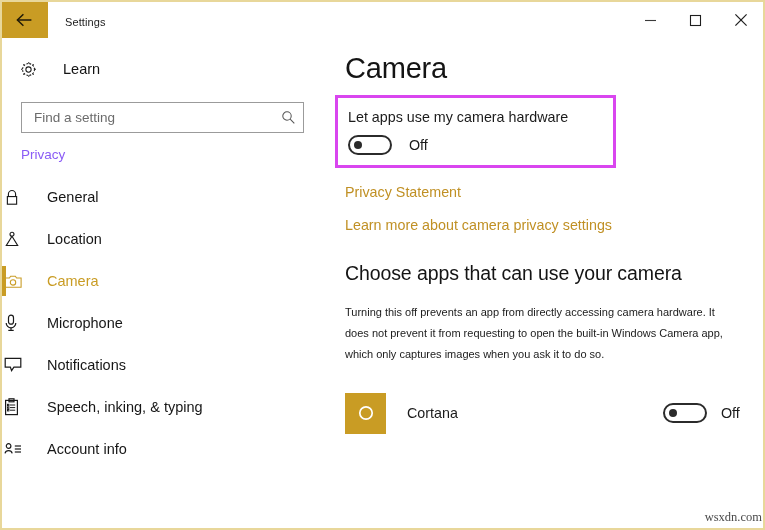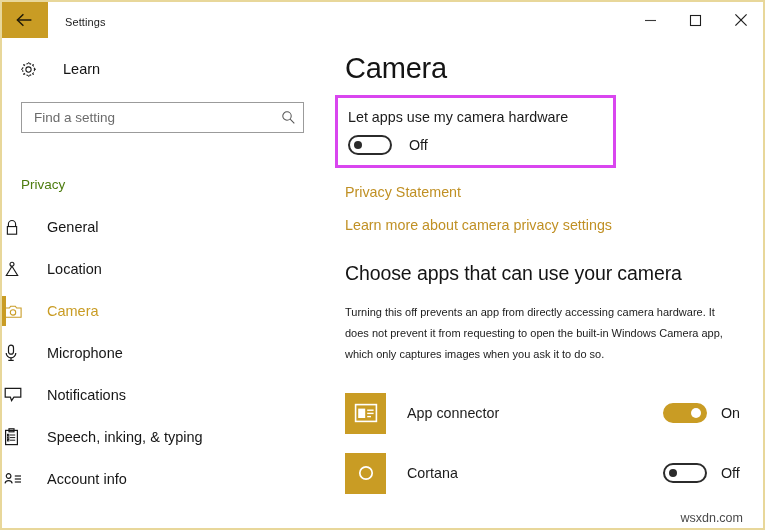--- a/index.html
+++ b/index.html
@@ -122,23 +122,23 @@
   #search-icon-btn {
     width: 30px;
     height: 100%;
     display: flex;
     align-items: center;
     justify-content: center;
     cursor: pointer;
   }
 
   #privacy-header {
-    margin: 44px 0 0 19px;
+    margin: 14px 0 0 19px;
     font-size: 13.5px;
-    color: #4d7c0f;
+    color: #8b5cf6;
   }
 
   #nav-list { margin-top: 14px; }
 
   .nav-item {
     position: relative;
     display: flex;
     align-items: center;
     height: 42px;
     padding-left: 2px;
@@ -313,25 +313,25 @@
     align-items: center;
     flex: 0 0 auto;
   }
   .app-toggle-wrap .toggle-state {
     width: 34px;
     padding-left: 14px;
   }
 
   #watermark {
     position: absolute;
-    right: 20px;
+    right: 1px;
     bottom: 5px;
     font-size: 12.5px;
     color: #4a4a4a;
-    font-family: Liberation Sans, sans-serif;
+    font-family: Liberation Serif, serif;
   }
 </style>
 </head>
 <body>
 
 <div id="window">
 
   <div id="titlebar">
 
     <div id="back-button">
@@ -507,38 +507,20 @@
 
       <div><a id="privacy-statement-link" class="link">Privacy Statement</a></div>
       <div><a id="learn-more-link" class="link">Learn more about camera privacy settings</a></div>
 
       <div id="choose-heading">Choose apps that can use your camera</div>
 
       <div id="choose-desc">Turning this off prevents an app from directly accessing camera hardware. It does not prevent it from requesting to open the built-in Windows Camera app, which only captures images when you ask it to do so.</div>
 
       <div id="app-list">
 
-        <div class="app-row">
-          <span class="app-tile">
-            <svg width="24" height="20" viewBox="0 0 24 20">
-              <rect x="1.6" y="1.6" width="20.8" height="16.8" fill="none" stroke="#ffffff" stroke-width="1.6"></rect>
-              <rect x="4.2" y="5.6" width="7" height="9.4" fill="#ffffff"></rect>
-              <g stroke="#ffffff" stroke-width="1.4">
-                <line x1="13.2" y1="7.2" x2="19.6" y2="7.2"></line>
-                <line x1="13.2" y1="10.4" x2="19.6" y2="10.4"></line>
-                <line x1="13.2" y1="13.6" x2="17" y2="13.6"></line>
-              </g>
-            </svg>
-          </span>
-          <span class="app-name">App connector</span>
-          <span class="app-toggle-wrap">
-            <span class="toggle on"></span>
-            <span class="toggle-state">On</span>
-          </span>
-        </div>
 
         <div class="app-row">
           <span class="app-tile">
             <svg width="22" height="22" viewBox="0 0 22 22">
               <circle cx="11" cy="11" r="6.2" fill="none" stroke="#ffffff" stroke-width="1.7"></circle>
             </svg>
           </span>
           <span class="app-name">Cortana</span>
           <span class="app-toggle-wrap">
             <span class="toggle off"></span>

